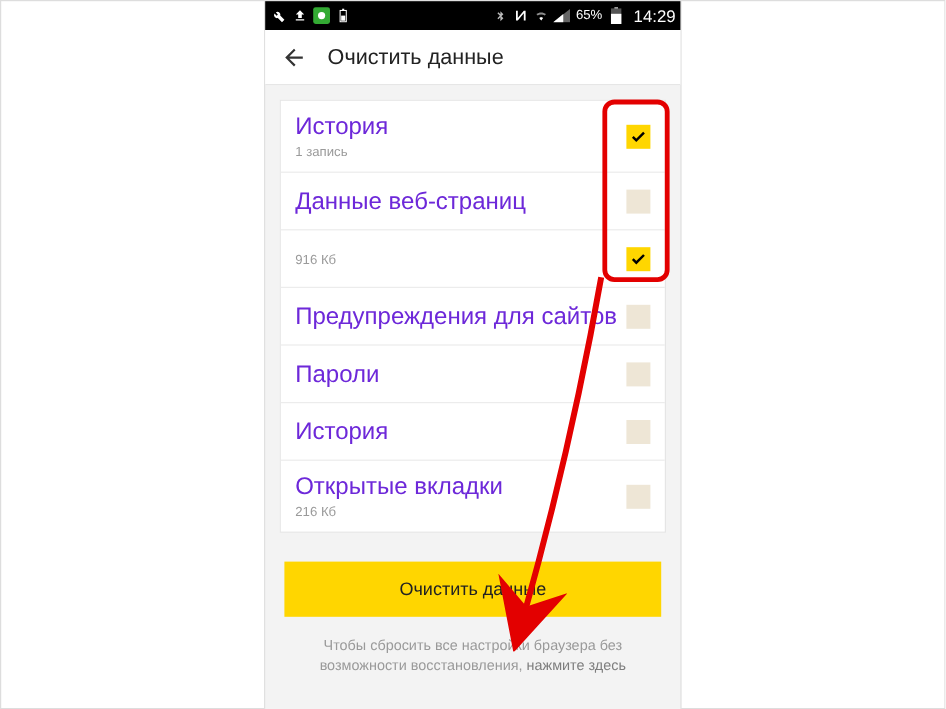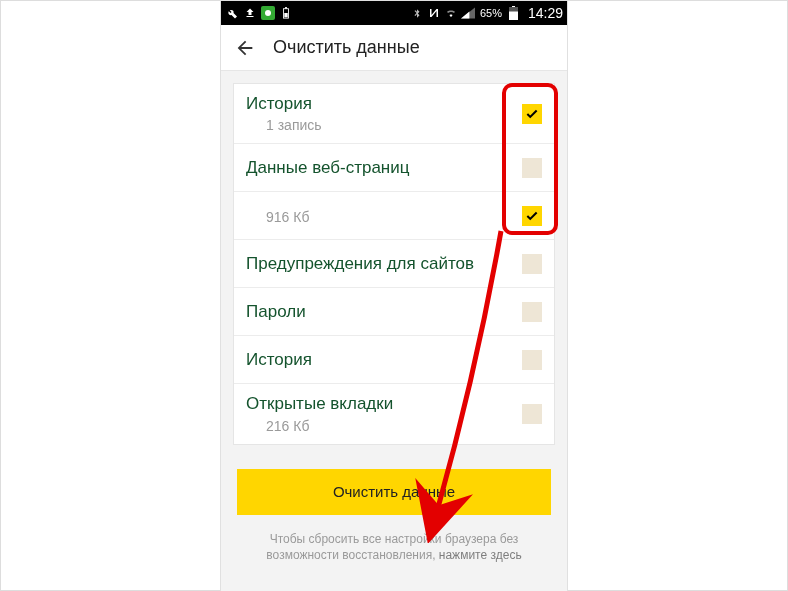--- a/index.html
+++ b/index.html
@@ -57,22 +57,22 @@
   .row {
     display: flex;
     align-items: center;
     padding: 10px 12px;
     border-bottom: 1px solid #ececec;
     min-height: 48px;
     cursor: pointer;
   }
   .row:last-child { border-bottom: none; }
   .row .labels { flex: 1; }
-  .row .label { font-size: 17px; color: #14532d; line-height: 1.2; }
-  .row .sublabel { font-size: 14px; color: #9a9a9a; margin-top: 3px; margin-left: 20px; }
+  .row .label { font-size: 20px; color: #6d28d9; line-height: 1.2; }
+  .row .sublabel { font-size: 11px; color: #9a9a9a; margin-top: 3px; }
 
   .chk {
     width: 20px; height: 20px;
     border: 0;
     display: inline-flex; align-items: center; justify-content: center;
   }
   .chk-off { background: #eee6d6; }
   .chk-on { background: #ffd600; }
   .chk-on svg { display: block; }
 

